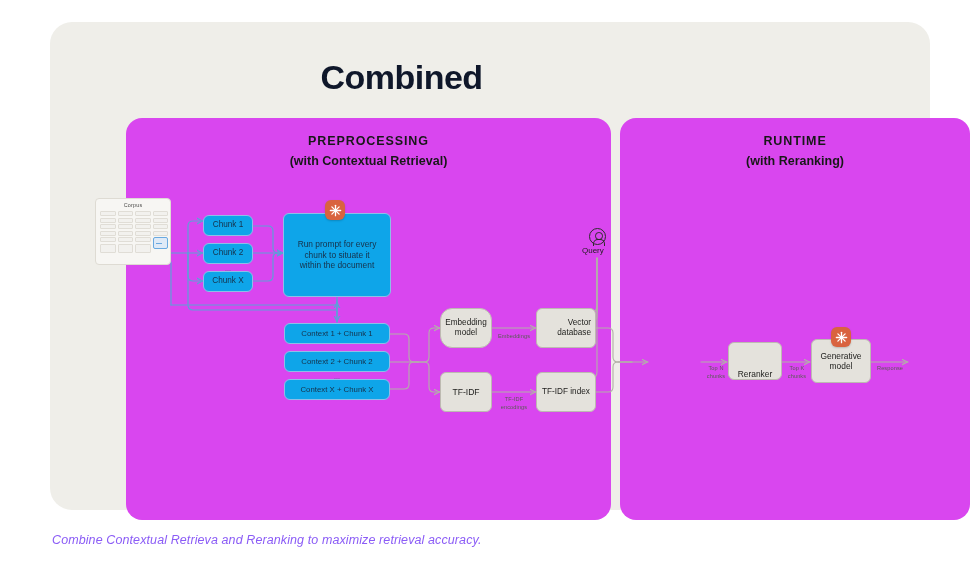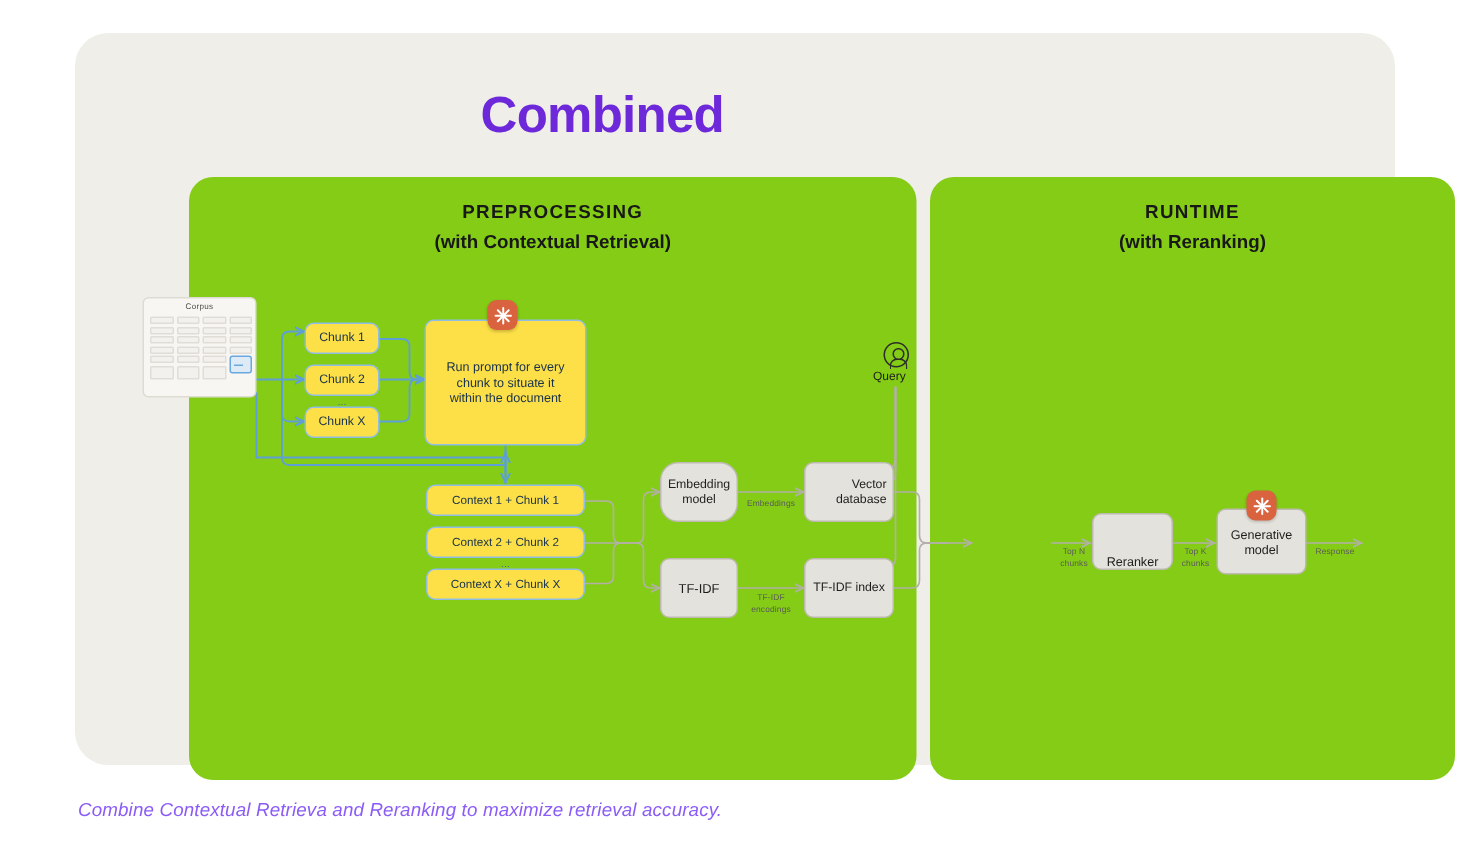--- a/index.html
+++ b/index.html
@@ -13,44 +13,44 @@
   #stage { position:relative; width:980px; height:570px; }
 
   
   .outer-card{
     position:absolute; left:50px; top:22px; width:880px; height:488px;
     background:#efeee9; border-radius:22px;
   }
   .title{
     position:absolute; left:0; top:36px; width:703px;
     text-align:center; font-size:34px; font-weight:700;
-    letter-spacing:-0.5px; color:#6d28d9;
+    letter-spacing:-0.5px; color:#0f172a;
   }
 
   
   .panel{
     position:absolute; top:96px; height:402px;
-    background:#84cc16; border-radius:16px;
+    background:#d946ef; border-radius:16px;
   }
   .panel.left { left:76px;  width:485px; }
   .panel.right{ left:570px; width:350px; }
   .panel-head{
     position:absolute; top:16px; left:0; width:100%;
     text-align:center; color:#181818;
   }
   .panel-head .ph1{ font-size:12.5px; font-weight:700; letter-spacing:0.9px; }
   .panel-head .ph2{ font-size:12.5px; font-weight:700; margin-top:6px; }
 
   
   .node{
     position:absolute; display:flex; align-items:center; justify-content:center;
     text-align:center; line-height:1.25; border-radius:6px;
   }
   .node.blue{
-    background:#fde047; border:1.3px solid #8fbde8; color:#17314a;
+    background:#0ea5e9; border:1.3px solid #8fbde8; color:#17314a;
   }
   .node.gray{
     background:#e4e2dc; border:1.1px solid #bdbab1; color:#1d1d1b;
   }
   .node.plain{ background:transparent; border:none; }
 
   
   .corpus{
     position:absolute; left:95px; top:198px; width:76px; height:67px;
     background:#f7f6f3; border:1px solid #dedbd3; border-radius:4px;

